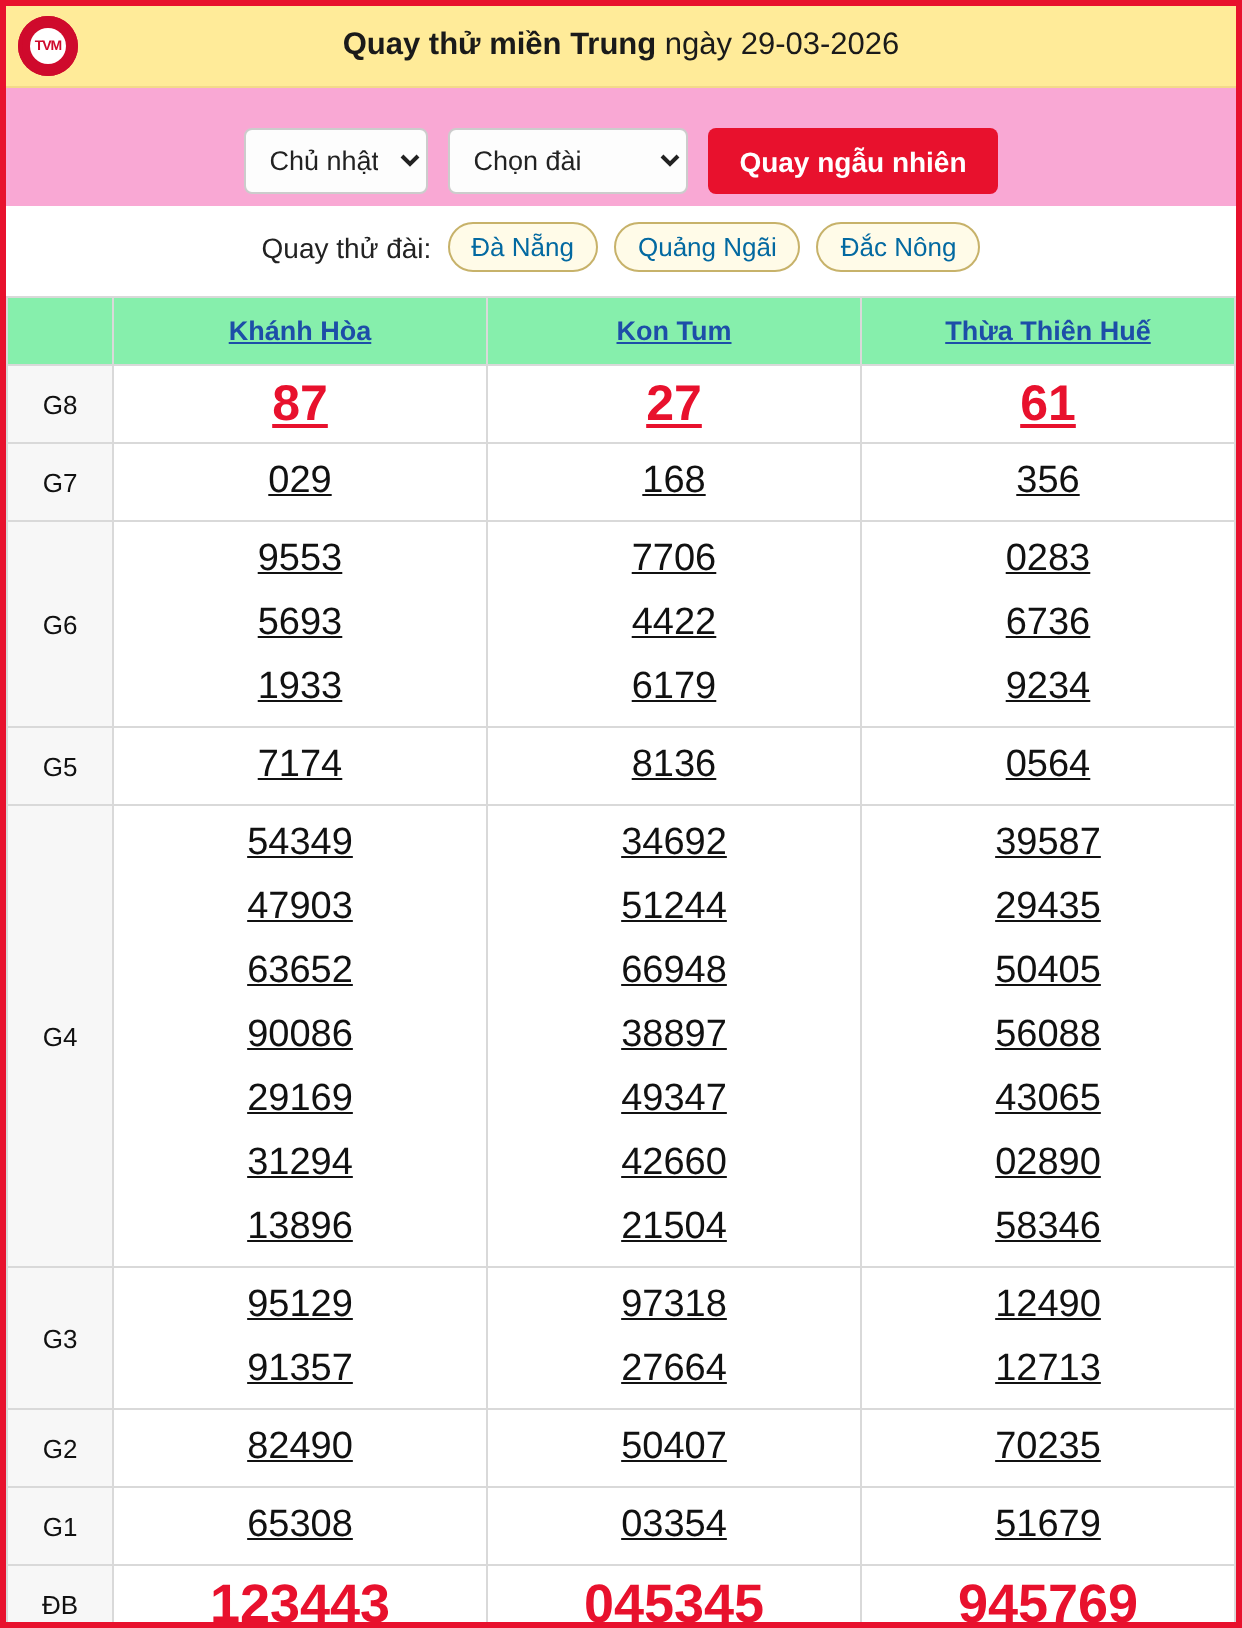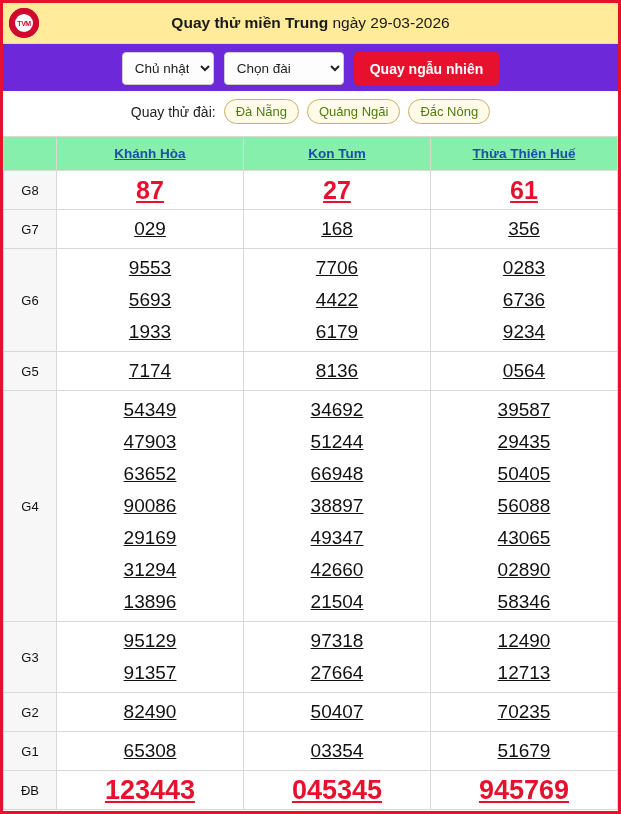--- a/index.html
+++ b/index.html
@@ -69,22 +69,22 @@
     left: 0; right: 0;
     text-align: center;
     font-size: 15.5px;
     color: #1a1a1a;
     z-index: 1;
   }
   .header-title b { font-weight: bold; }
 
   
   .controls {
-    background: #6d28d9;
-    padding: 8px 0 6px 0;
+    background: #f9a8d4;
+    padding: 20px 0 6px 0;
     display: flex;
     justify-content: center;
     align-items: center;
     gap: 10px;
   }
   select.ctl {
     font-family: "Liberation Sans", sans-serif;
     font-size: 13.5px;
     padding: 6px 8px;
     border: 1px solid #cccccc;
@@ -121,21 +121,21 @@
   .quick-label {
     font-size: 14px;
     color: #222222;
   }
   .chip {
     border: 1px solid #c7b26a;
     background: #fffbe8;
     border-radius: 14px;
     padding: 4px 11px;
     font-size: 13px;
-    color: #4d7c0f;
+    color: #0369a1;
     cursor: pointer;
     white-space: nowrap;
   }
 
   
   .table-wrap {
     padding: 0;
   }
   table.result {
     border-collapse: collapse;

